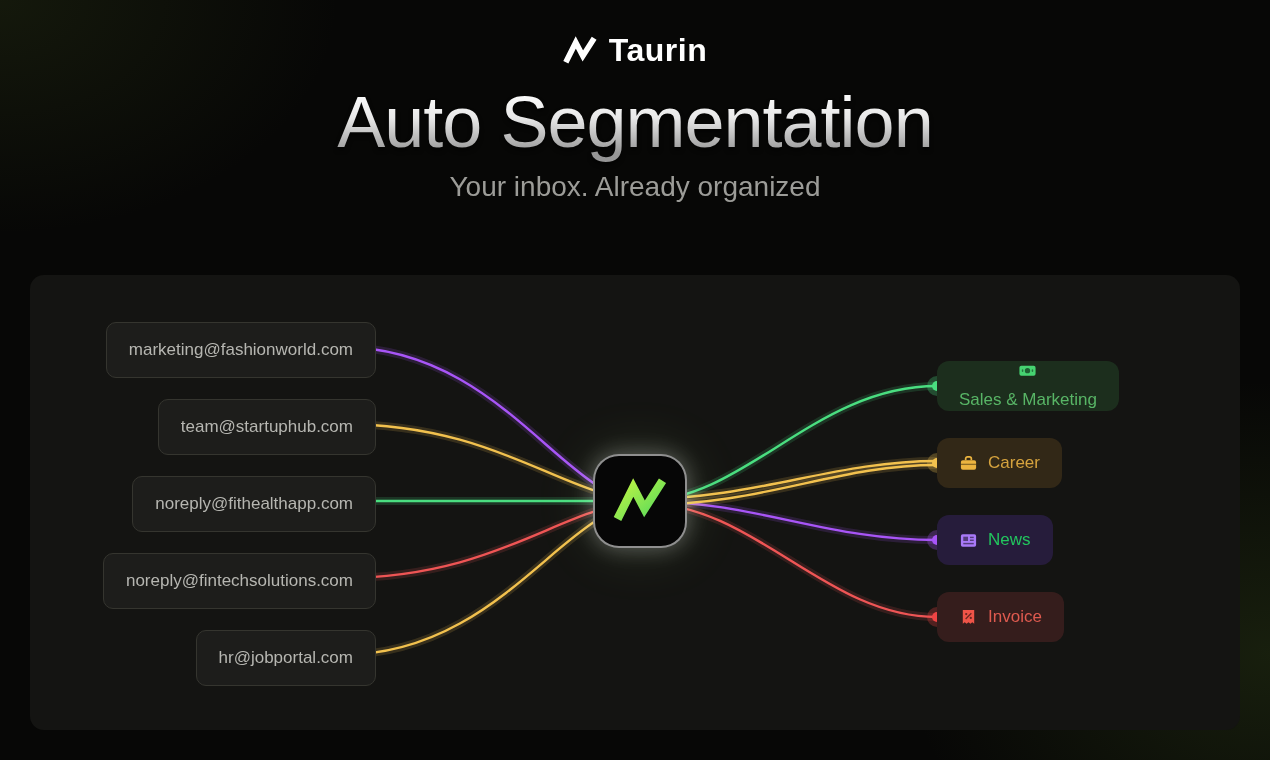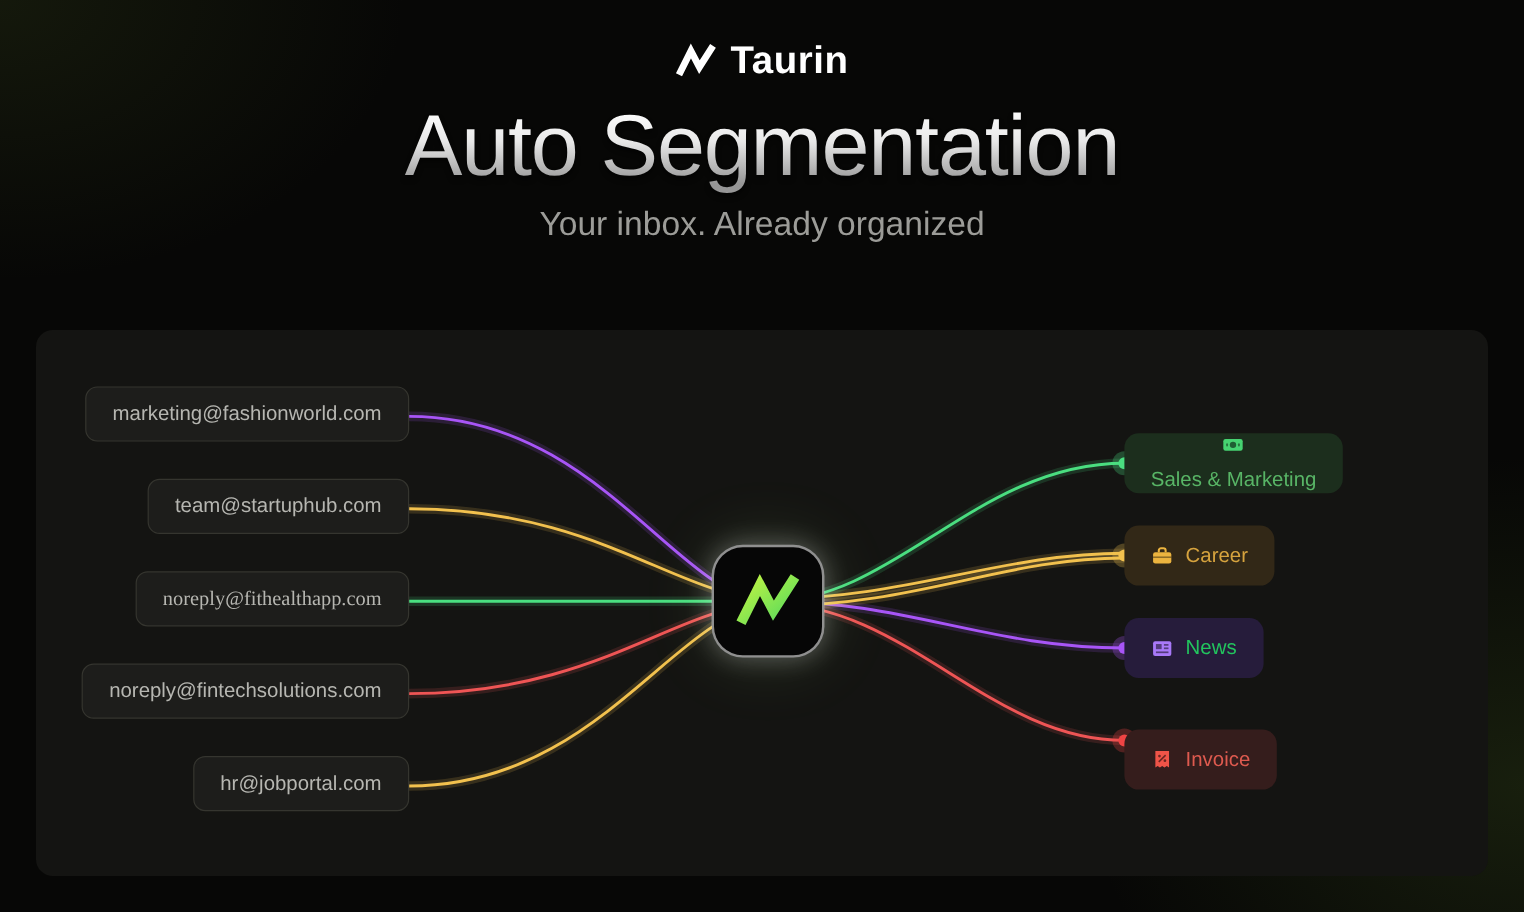--- a/index.html
+++ b/index.html
@@ -34,30 +34,30 @@
     position: absolute; left: 30px; top: 275px;
     width: 1210px; height: 455px;
     background: #141412; border-radius: 14px;
   }
   .edges { position: absolute; left: 0; top: 0; width: 100%; height: 100%; }
   .edge-halo { fill: none; stroke-width: 8; opacity: .16; stroke-linecap: round; }
   .edge-core { fill: none; stroke-width: 2.4; stroke-linecap: round; }
   .dot-halo { opacity: .28; }
 
   .email-pill {
-    position: absolute; right: 899px; height: 46px;
+    position: absolute; right: 864px; height: 56px;
     display: flex; align-items: center;
     padding: 0 22px;
     background: #1d1d1b; border: 1px solid #35352f; border-radius: 10px;
     color: #b6b6b1; font-size: 17px; white-space: nowrap;
     z-index: 2;
   }
   .ep-0 { top: 47px; }
   .ep-1 { top: 124px; }
-  .ep-2 { top: 201px; font-family: Liberation Serif, serif; }
+  .ep-2 { top: 201px; }
   .ep-3 { top: 278px; }
   .ep-4 { top: 355px; }
 
   .center-node {
     position: absolute; left: 563px; top: 179px;
     width: 94px; height: 94px;
     background: #060606;
     border: 2px solid rgba(235,235,235,.6);
     border-radius: 26px;
     display: flex; align-items: center; justify-content: center;
@@ -70,21 +70,21 @@
     position: absolute; left: 907px; height: 50px;
     display: flex; align-items: center; gap: 10px;
     padding: 0 22px; border-radius: 12px;
     font-size: 17px; font-weight: 500; white-space: nowrap;
     z-index: 2;
   }
   .cat-icon svg { width: 19px; height: 19px; display: block; }
   .cp-0 { top: 86px; flex-direction: column; }
   .cp-1 { top: 163px; }
   .cp-2 { top: 240px; }
-  .cp-3 { top: 333px; }
+  .cp-3 { top: 317px; }
   .cat-sales   { background: #1c2e1d; color: #58b566; }
   .cat-sales .cat-icon   { color: #46d371; }
   .cat-career  { background: #322817; color: #d6a33e; }
   .cat-career .cat-icon  { color: #ecb43f; }
   .cat-news    { background: #261c3b; color: #22c55e; }
   .cat-news .cat-icon    { color: #a879f8; }
   .cat-invoice { background: #351d1c; color: #de5a4f; }
   .cat-invoice .cat-icon { color: #ef5448; }
 </style>
 </head>

